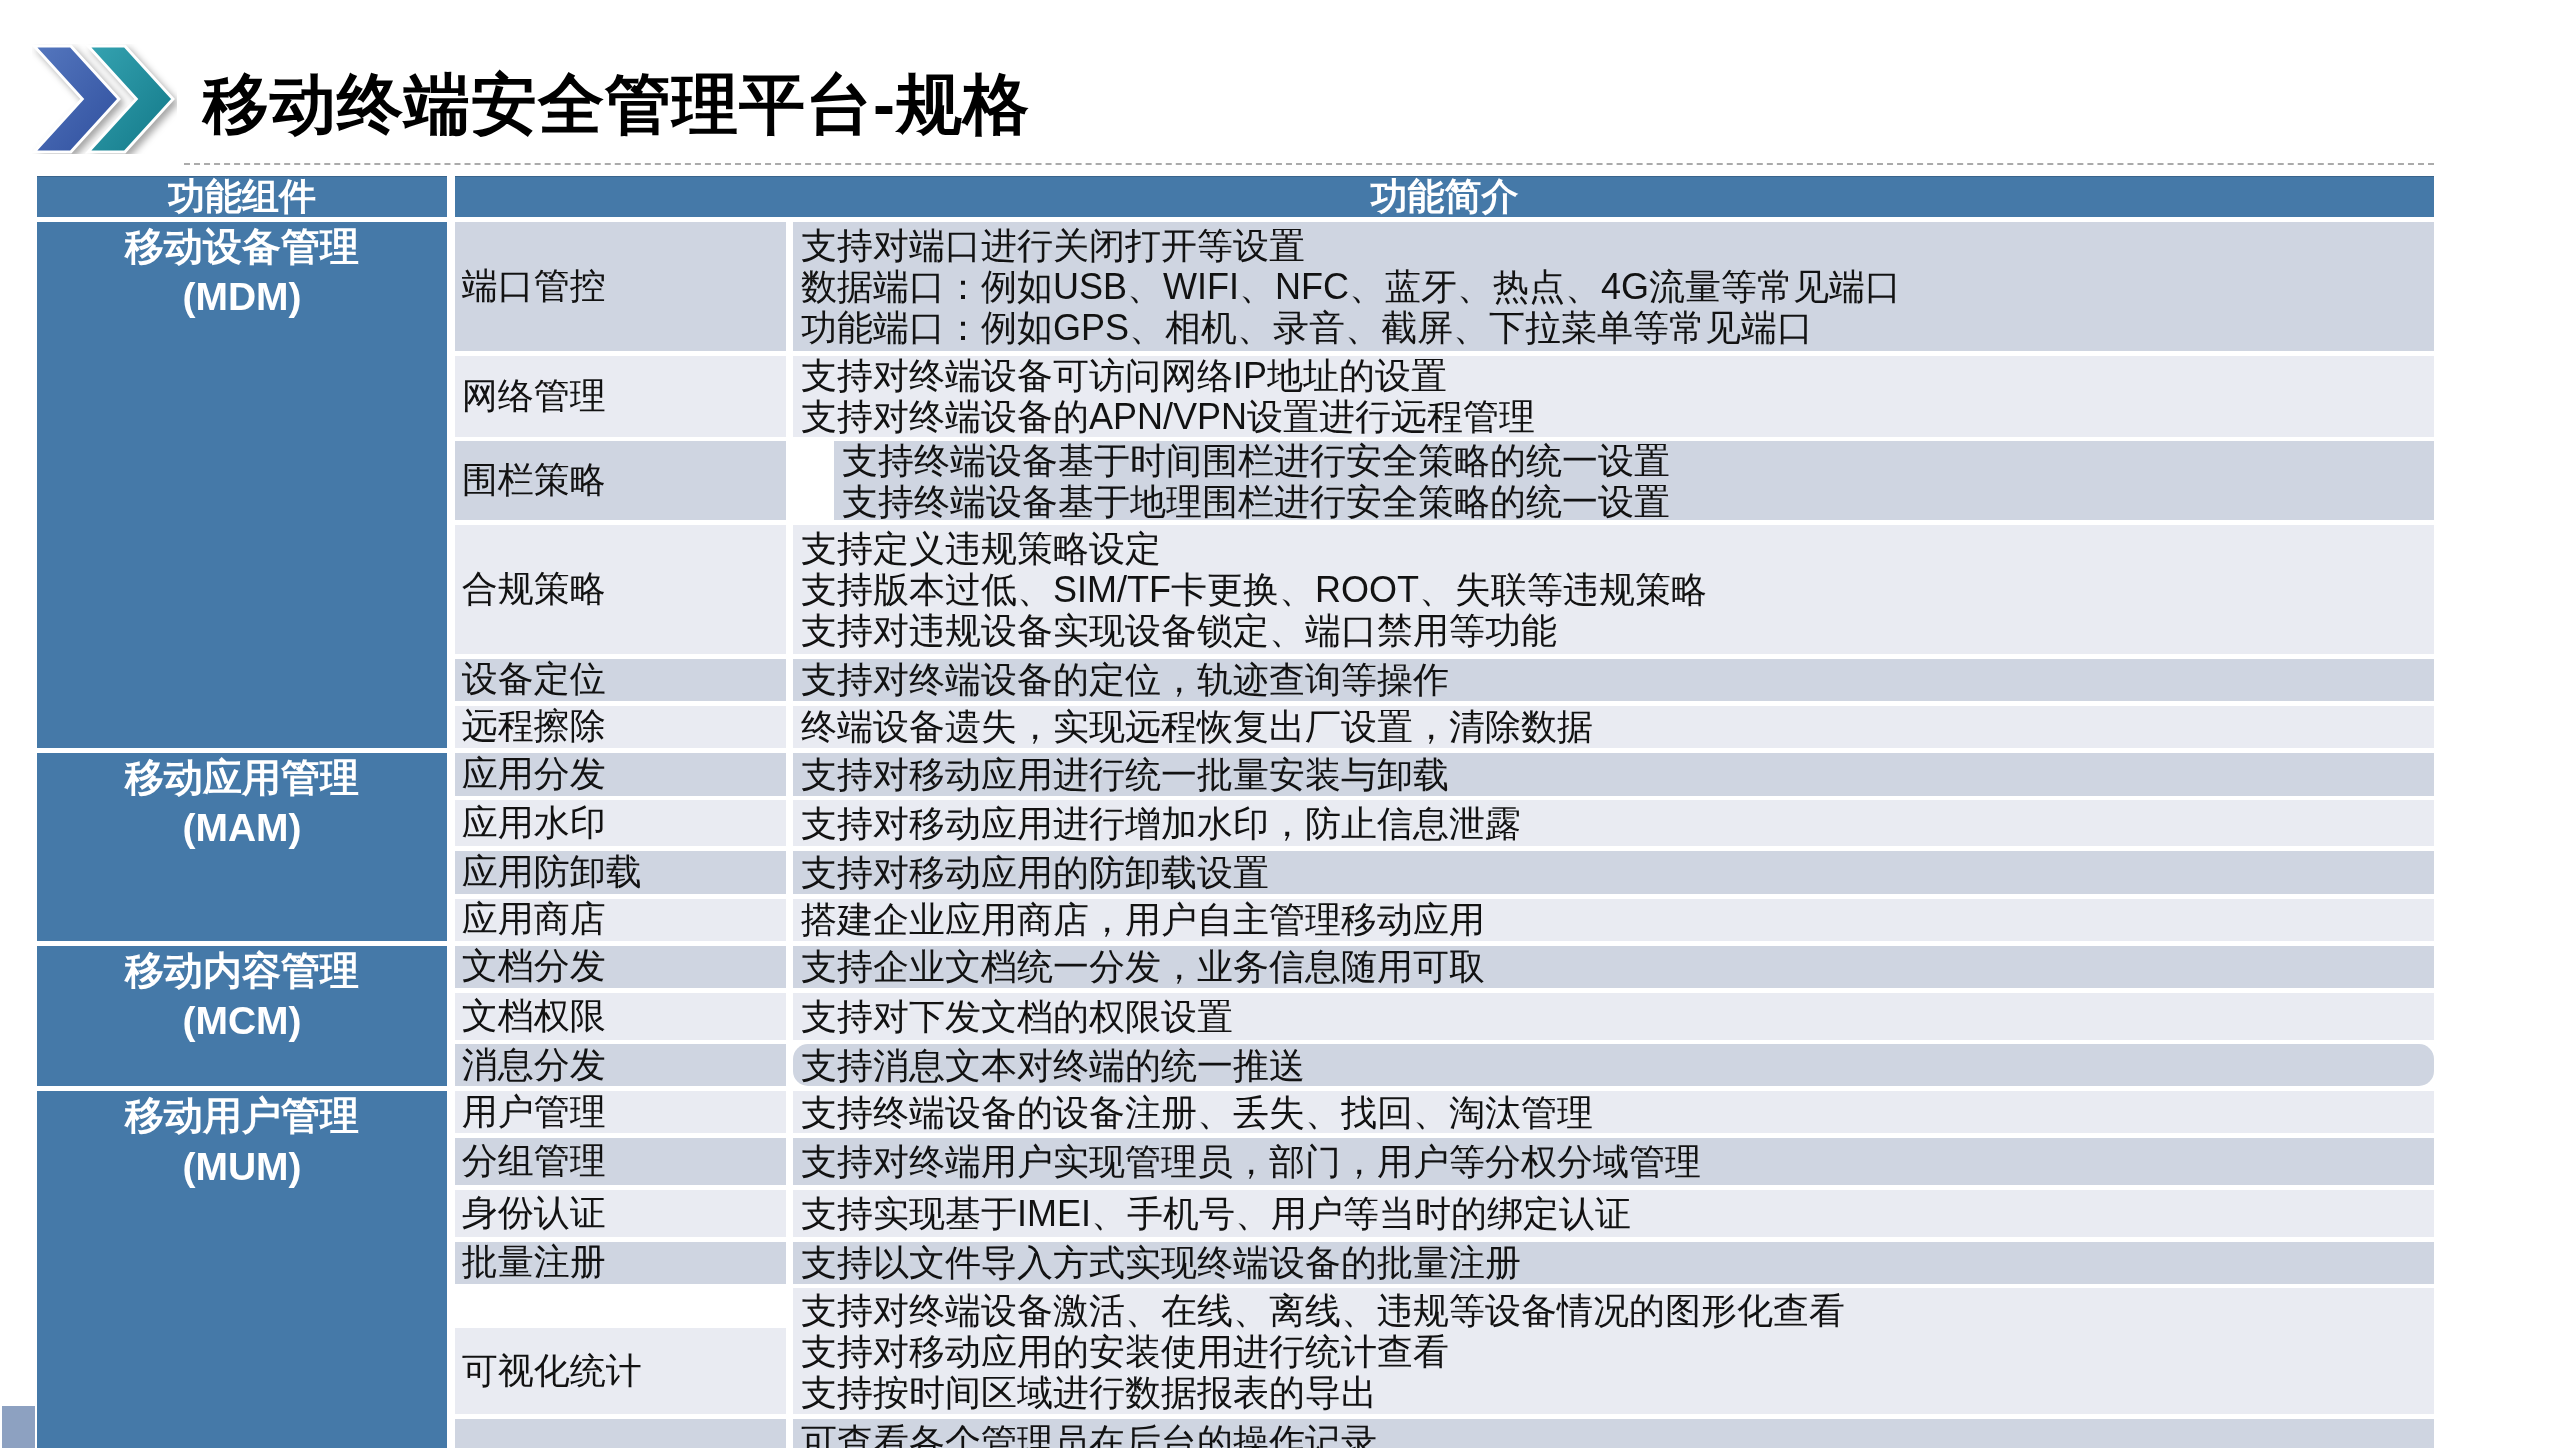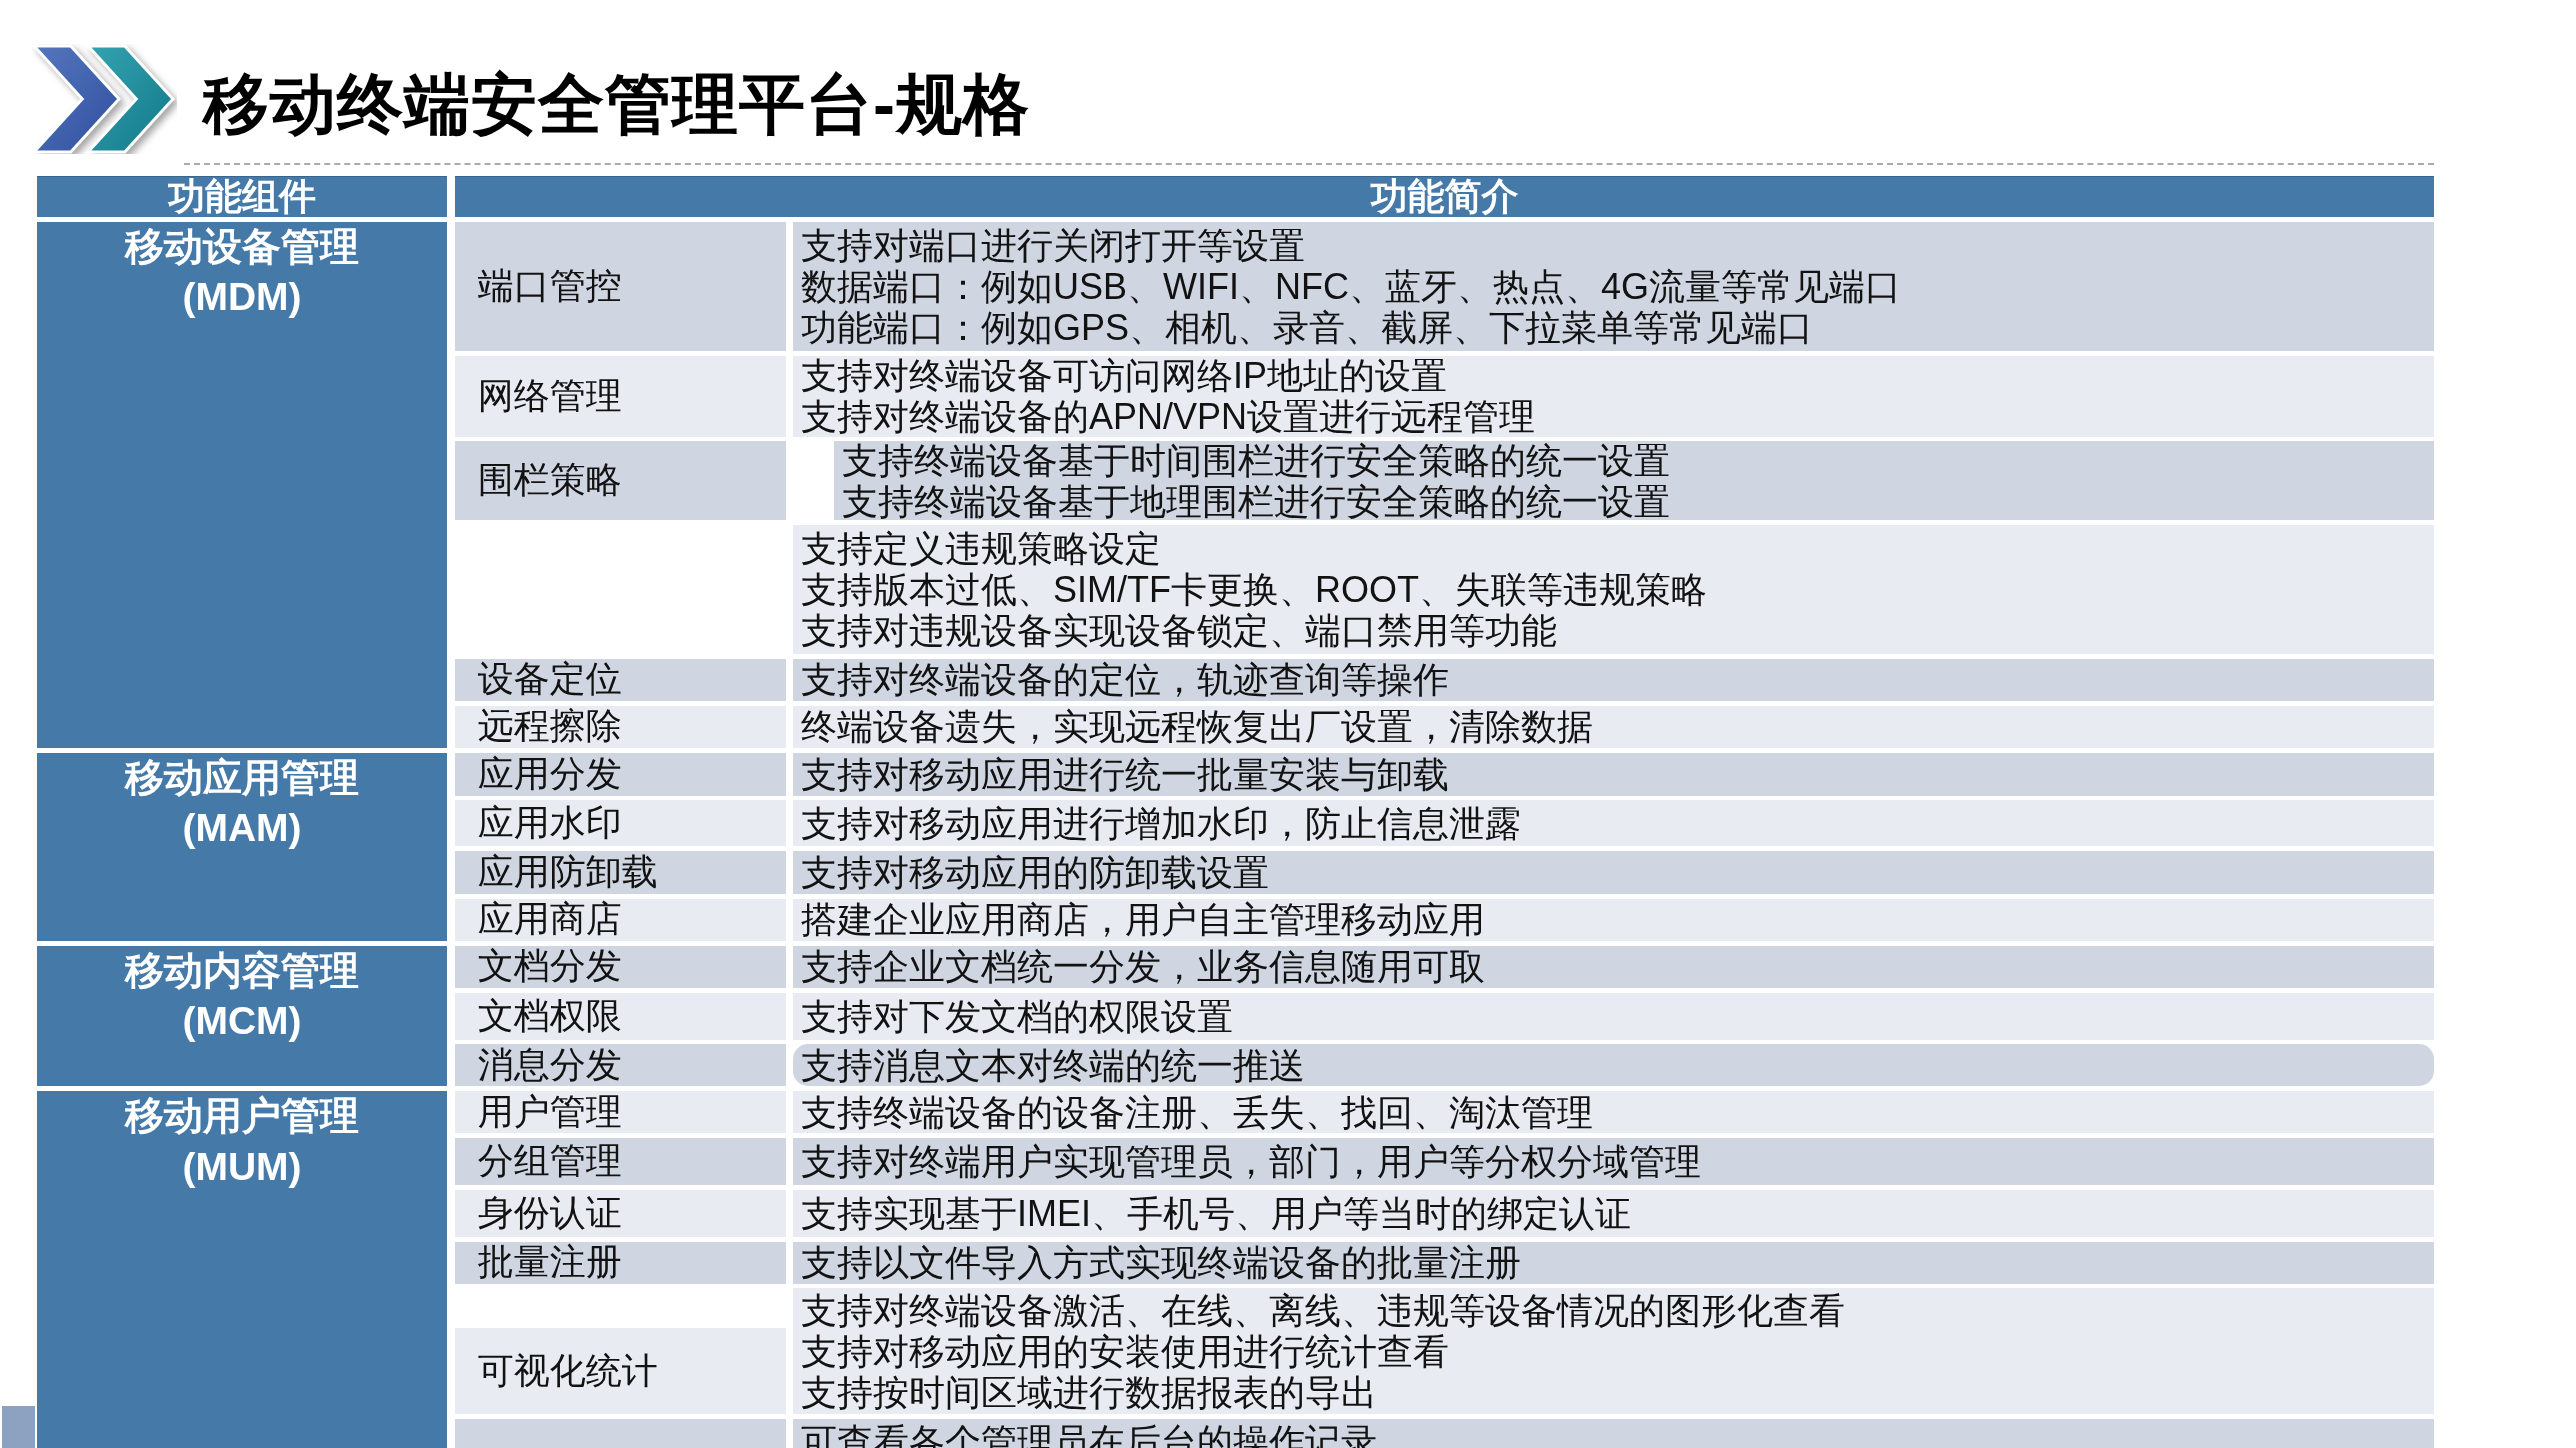--- a/index.html
+++ b/index.html
@@ -38,21 +38,21 @@
   }
   .th-left{grid-column:1;grid-row:1;}
   .th-right{grid-column:2 / 4;grid-row:1;}
   .group{
     grid-column:1;background:#4579a8;color:#fff;
     display:flex;flex-direction:column;align-items:center;justify-content:flex-start;
     font-weight:bold;font-size:39px;line-height:1.3;text-align:center;
   }
   .feature{
     grid-column:2;display:flex;align-items:center;
-    font-size:36px;color:#121212;padding-left:23px;overflow:hidden;
+    font-size:36px;color:#121212;padding-left:7px;overflow:hidden;
   }
   .desc{
     grid-column:3;display:flex;flex-direction:column;justify-content:center;
     font-size:36px;line-height:41px;color:#121212;padding-left:7.7px;overflow:hidden;
   }
   .desc.align-top{justify-content:flex-start;padding-top:1.9px;}
   .dark{background:#cfd5e1;}
   .light{background:#e9ebf2;}
   .desc-line{white-space:nowrap;}
 </style>
@@ -114,20 +114,21 @@
     <div class="desc-line">支持对终端设备可访问网络IP地址的设置</div>
     <div class="desc-line">支持对终端设备的APN/VPN设置进行远程管理</div>
   </div>
 
   <div class="feature dark" style="grid-row:4;">围栏策略</div>
   <div class="desc dark" style="grid-row:4;margin-left:41px;">
     <div class="desc-line">支持终端设备基于时间围栏进行安全策略的统一设置</div>
     <div class="desc-line">支持终端设备基于地理围栏进行安全策略的统一设置</div>
   </div>
 
+  <div class="feature light" style="grid-row:5;">合规策略</div>
   <div class="desc light" style="grid-row:5;">
     <div class="desc-line">支持定义违规策略设定</div>
     <div class="desc-line">支持版本过低、SIM/TF卡更换、ROOT、失联等违规策略</div>
     <div class="desc-line">支持对违规设备实现设备锁定、端口禁用等功能</div>
   </div>
 
   <div class="feature dark" style="grid-row:6;">设备定位</div>
   <div class="desc dark" style="grid-row:6;">
     <div class="desc-line">支持对终端设备的定位，轨迹查询等操作</div>
   </div>

